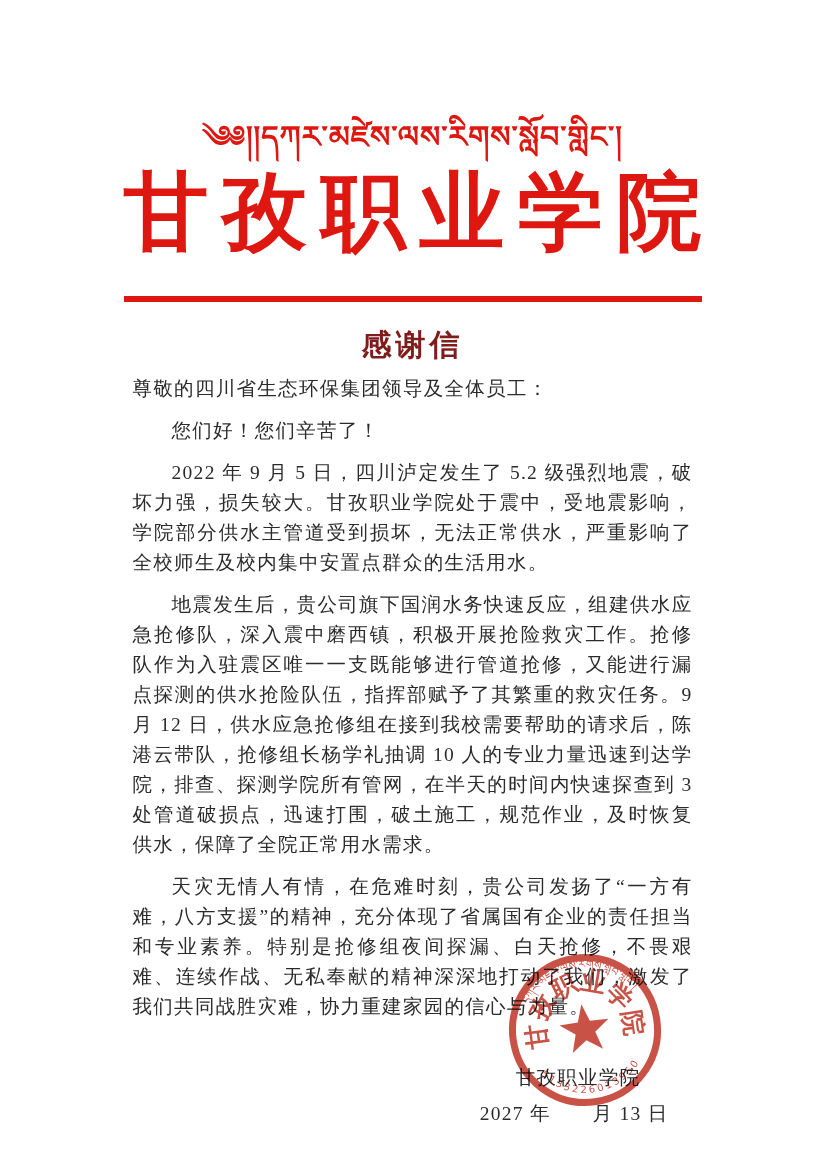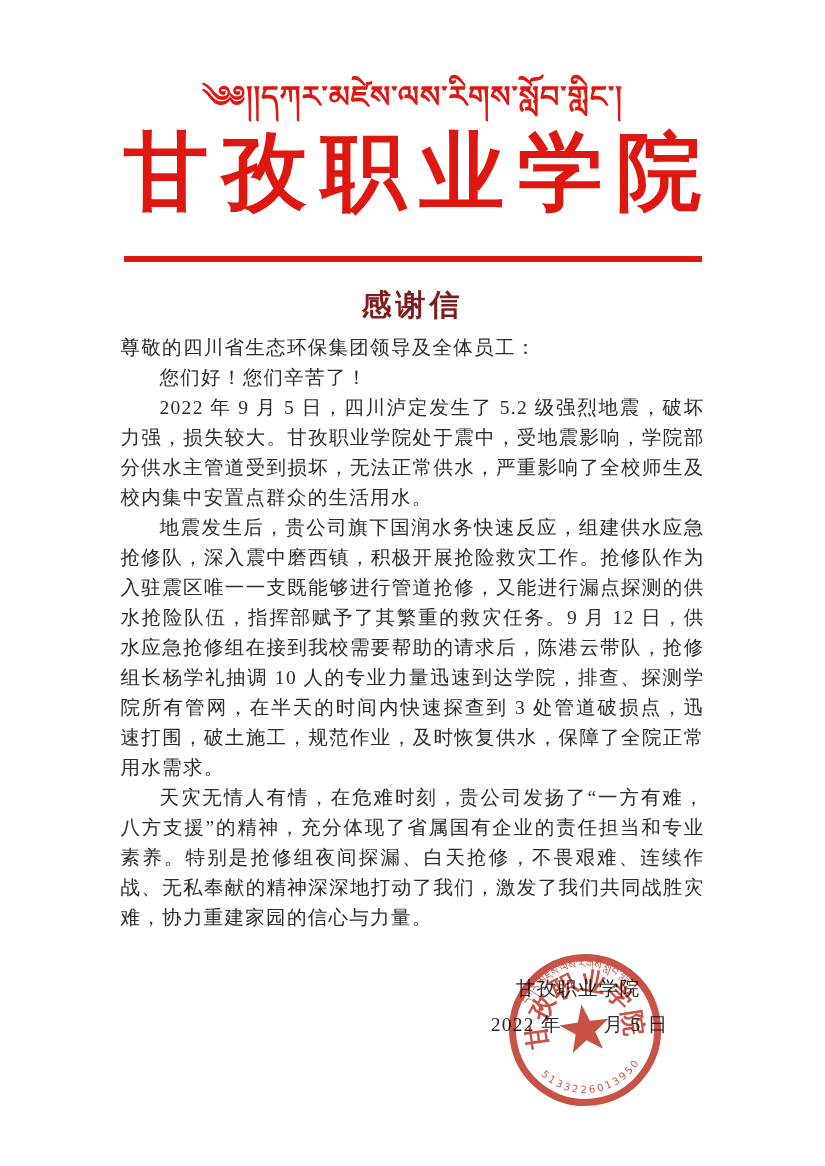--- a/index.html
+++ b/index.html
@@ -7,21 +7,21 @@
   .page {
     position: relative;
     width: 825px;
     height: 1166px;
     margin: 0 auto;
     background: #ffffff;
     overflow: hidden;
     font-family: "Liberation Serif", "DejaVu Serif", serif;
   }
   
-  .letterhead { padding-top: 76px; }
+  .letterhead { padding-top: 116px; }
   .tibetan-line {
     text-align: center;
     font-size: 30px;
     line-height: 42px;
     letter-spacing: 1px;
     color: var(--accent);
     font-weight: bold;
   }
   .college-name {
     display: flex;
@@ -53,21 +53,21 @@
   }
   .letter-body {
     width: 584px;
     margin: 11px auto 0 auto;
     font-size: 19.5px;
     line-height: 30px;
     letter-spacing: 1.3px;
     color: #2b2b2b;
     text-align: justify;
   }
-  .letter-body p { margin: 0; text-indent: 2em; }
+  .letter-body p { margin: 12px; text-indent: 2em; }
   .letter-body p.salutation { text-indent: 0; }
   
   .sign-block {
     width: 584px;
     margin: 38px auto 0 auto;
     text-align: right;
     font-size: 19.5px;
     line-height: 36px;
     letter-spacing: 1.3px;
     color: #2b2b2b;
@@ -110,21 +110,21 @@
   <div class="letter-body">
     <p class="salutation">尊敬的四川省生态环保集团领导及全体员工：</p>
     <p>您们好！您们辛苦了！</p>
     <p>2022 年 9 月 5 日，四川泸定发生了 5.2 级强烈地震，破坏力强，损失较大。甘孜职业学院处于震中，受地震影响，学院部分供水主管道受到损坏，无法正常供水，严重影响了全校师生及校内集中安置点群众的生活用水。</p>
     <p>地震发生后，贵公司旗下国润水务快速反应，组建供水应急抢修队，深入震中磨西镇，积极开展抢险救灾工作。抢修队作为入驻震区唯一一支既能够进行管道抢修，又能进行漏点探测的供水抢险队伍，指挥部赋予了其繁重的救灾任务。9 月 12 日，供水应急抢修组在接到我校需要帮助的请求后，陈港云带队，抢修组长杨学礼抽调 10 人的专业力量迅速到达学院，排查、探测学院所有管网，在半天的时间内快速探查到 3 处管道破损点，迅速打围，破土施工，规范作业，及时恢复供水，保障了全院正常用水需求。</p>
     <p>天灾无情人有情，在危难时刻，贵公司发扬了“一方有难，八方支援”的精神，充分体现了省属国有企业的责任担当和专业素养。特别是抢修组夜间探漏、白天抢修，不畏艰难、连续作战、无私奉献的精神深深地打动了我们，激发了我们共同战胜灾难，协力重建家园的信心与力量。</p>
   </div>
 
   <div class="sign-block">
     <div class="sign-name">甘孜职业学院</div>
-    <div class="sign-date">2022 年　　月 5 日</div>
+    <div class="sign-date">2027 年　　月 13 日</div>
   </div>
 
   <svg class="seal" viewBox="0 0 176 176" xmlns="http://www.w3.org/2000/svg">
     <defs>
       <path id="arcTop" d="M 28.1 104.1 A 62 62 0 1 1 147.9 104.1" fill="none"></path>
       <path id="arcMid" d="M 53.4 108   A 40 40 0 1 1 122.6 108" fill="none"></path>
       <path id="arcBottom" d="M 39.7 128.5 A 63 63 0 0 0 136.3 128.5" fill="none"></path>
     </defs>
     <circle cx="88" cy="88" r="72.5" fill="none" stroke="#c23a2c" stroke-width="7"></circle>
     <text fill="#c23a2c" font-size="11" font-family="'DejaVu Sans', sans-serif">

